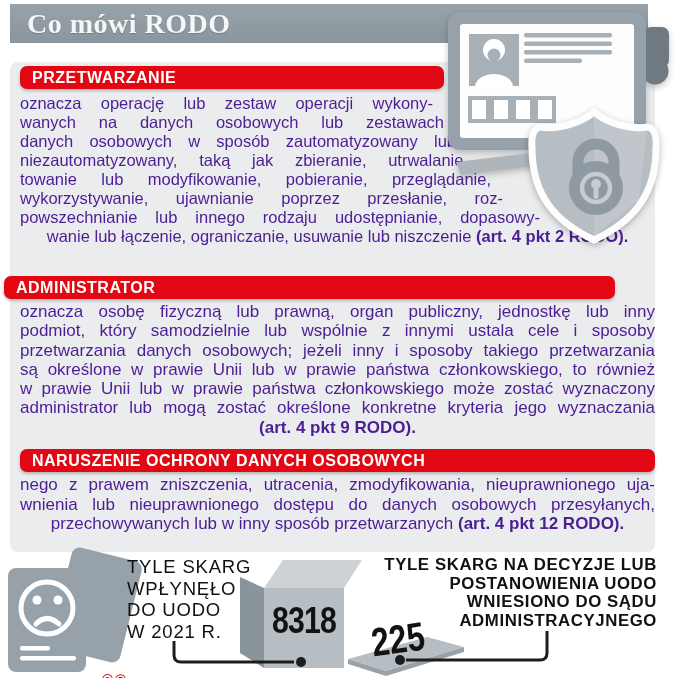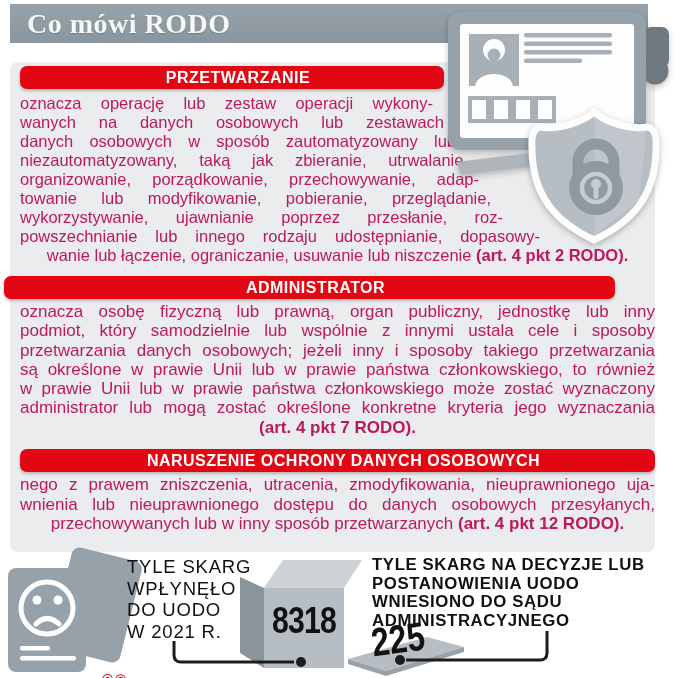--- a/index.html
+++ b/index.html
@@ -9,36 +9,36 @@
   .title-bar{position:absolute;left:10px;top:4px;width:638px;height:39px;
              background:linear-gradient(#97a2a9,#8a959d);display:flex;align-items:center;}
   .title-bar span{font-family:"Liberation Serif","DejaVu Serif",serif;font-weight:bold;
                   font-size:28px;color:#f6f7f7;padding-left:17px;letter-spacing:.5px;
                   text-shadow:0 1px 1px rgba(0,0,0,.18);}
   
   .panel{position:absolute;left:10px;top:62px;width:645px;height:490px;background:#eaecee;border-radius:8px;}
   
   .banner{position:absolute;height:23px;background:#e30613;border-radius:7px;color:#ffffff;
           font-weight:bold;font-size:16px;letter-spacing:.5px;display:flex;align-items:center;
-          padding-left:12px;box-sizing:border-box;box-shadow:0 2px 3px rgba(80,80,80,.35);justify-content:center;}
+          padding-left:12px;box-sizing:border-box;box-shadow:0 2px 3px rgba(80,80,80,.35);}
   #banner-1{left:20px;top:66px;width:424px;}
   #banner-2{left:4px;top:276px;width:611px;}
   #banner-3{left:20px;top:449px;width:635px;}
   
-  .para{position:absolute;left:20px;width:635px;color:#be185d;}
+  .para{position:absolute;left:20px;width:635px;color:#4c1d95;}
   #para-1{top:94px;font-size:16.5px;line-height:19px;}
   #para-2{top:302px;font-size:17px;line-height:19.3px;}
   #para-3{top:475px;font-size:17px;line-height:19.5px;}
   .jline{text-align:justify;text-align-last:justify;white-space:nowrap;}
   .lastline{text-align:center;}
   .b{font-weight:bold;}
   
   .stat-label-left{position:absolute;left:127px;top:556px;font-size:18.5px;font-weight:normal;
                    line-height:21.5px;letter-spacing:.8px;color:#111;}
-  .stat-label-right{position:absolute;left:372px;top:556px;width:285px;text-align:left;
+  .stat-label-right{position:absolute;left:372px;top:556px;width:285px;text-align:right;
                     font-size:16.8px;font-weight:bold;line-height:18.7px;letter-spacing:.6px;color:#111;}
   .stat-value-1{position:absolute;left:262px;top:600px;width:84px;text-align:center;
                 font-size:36px;font-weight:bold;color:#121212;transform:scaleX(.84);letter-spacing:-1px;}
   .stat-value-2{position:absolute;left:352px;top:617px;width:92px;text-align:center;
                 font-size:40px;font-weight:bold;color:#121212;transform:rotate(-8deg) scaleX(.8);}
   .credit{position:absolute;left:102px;top:649px;display:flex;align-items:center;gap:2px;}
   .credit .sym{color:#e30613;font-size:15px;font-weight:bold;}
   .credit .ns{color:#3a3a3a;font-size:11.5px;letter-spacing:1px;padding-left:4px;margin-top:48px;}
   svg{position:absolute;display:block;}
   #illustration{left:425px;top:0;}
@@ -63,35 +63,34 @@
   </div>
   <div class="banner" id="banner-3">
     <span>NARUSZENIE OCHRONY DANYCH OSOBOWYCH</span>
   </div>
 
   <div class="para" id="para-1">
     <div class="jline" style="width:413px">oznacza operację lub zestaw operacji wykony-</div>
     <div class="jline" style="width:424px">wanych na danych osobowych lub zestawach</div>
     <div class="jline" style="width:436px">danych osobowych w sposób zautomatyzowany lub</div>
     <div class="jline" style="width:448px">niezautomatyzowany, taką jak zbieranie, utrwalanie,</div>
-    <div class="jline" style="width:459px">organizowanie, porządkowanie, przechowywanie, adap-</div>
     <div class="jline" style="width:471px">towanie lub modyfikowanie, pobieranie, przeglądanie,</div>
     <div class="jline" style="width:483px">wykorzystywanie, ujawnianie poprzez przesłanie, roz-</div>
     <div class="jline" style="width:520px">powszechnianie lub innego rodzaju udostępnianie, dopasowy-</div>
     <div class="lastline"><span>wanie lub łączenie, ograniczanie, usuwanie lub niszczenie </span><span class="b">(art. 4 pkt 2 RODO).</span></div>
   </div>
 
   <div class="para" id="para-2">
     <div class="jline" style="width:635px">oznacza osobę fizyczną lub prawną, organ publiczny, jednostkę lub inny</div>
     <div class="jline" style="width:635px">podmiot, który samodzielnie lub wspólnie z innymi ustala cele i sposoby</div>
     <div class="jline" style="width:635px">przetwarzania danych osobowych; jeżeli inny i sposoby takiego przetwarzania</div>
     <div class="jline" style="width:635px">są określone w prawie Unii lub w prawie państwa członkowskiego, to również</div>
     <div class="jline" style="width:635px">w prawie Unii lub w prawie państwa członkowskiego może zostać wyznaczony</div>
     <div class="jline" style="width:635px">administrator lub mogą zostać określone konkretne kryteria jego wyznaczania</div>
-    <div class="lastline b">(art. 4 pkt 7 RODO).</div>
+    <div class="lastline b">(art. 4 pkt 9 RODO).</div>
   </div>
 
   <div class="para" id="para-3">
     <div class="jline" style="width:635px">nego z prawem zniszczenia, utracenia, zmodyfikowania, nieuprawnionego uja-</div>
     <div class="jline" style="width:635px">wnienia lub nieuprawnionego dostępu do danych osobowych przesyłanych,</div>
     <div class="lastline"><span>przechowywanych lub w inny sposób przetwarzanych </span><span class="b">(art. 4 pkt 12 RODO).</span></div>
   </div>
 
   <svg id="illustration" width="260" height="260" viewBox="0 0 260 260">
     <g style="filter:drop-shadow(0 3px 3px rgba(0,0,0,.22))">

